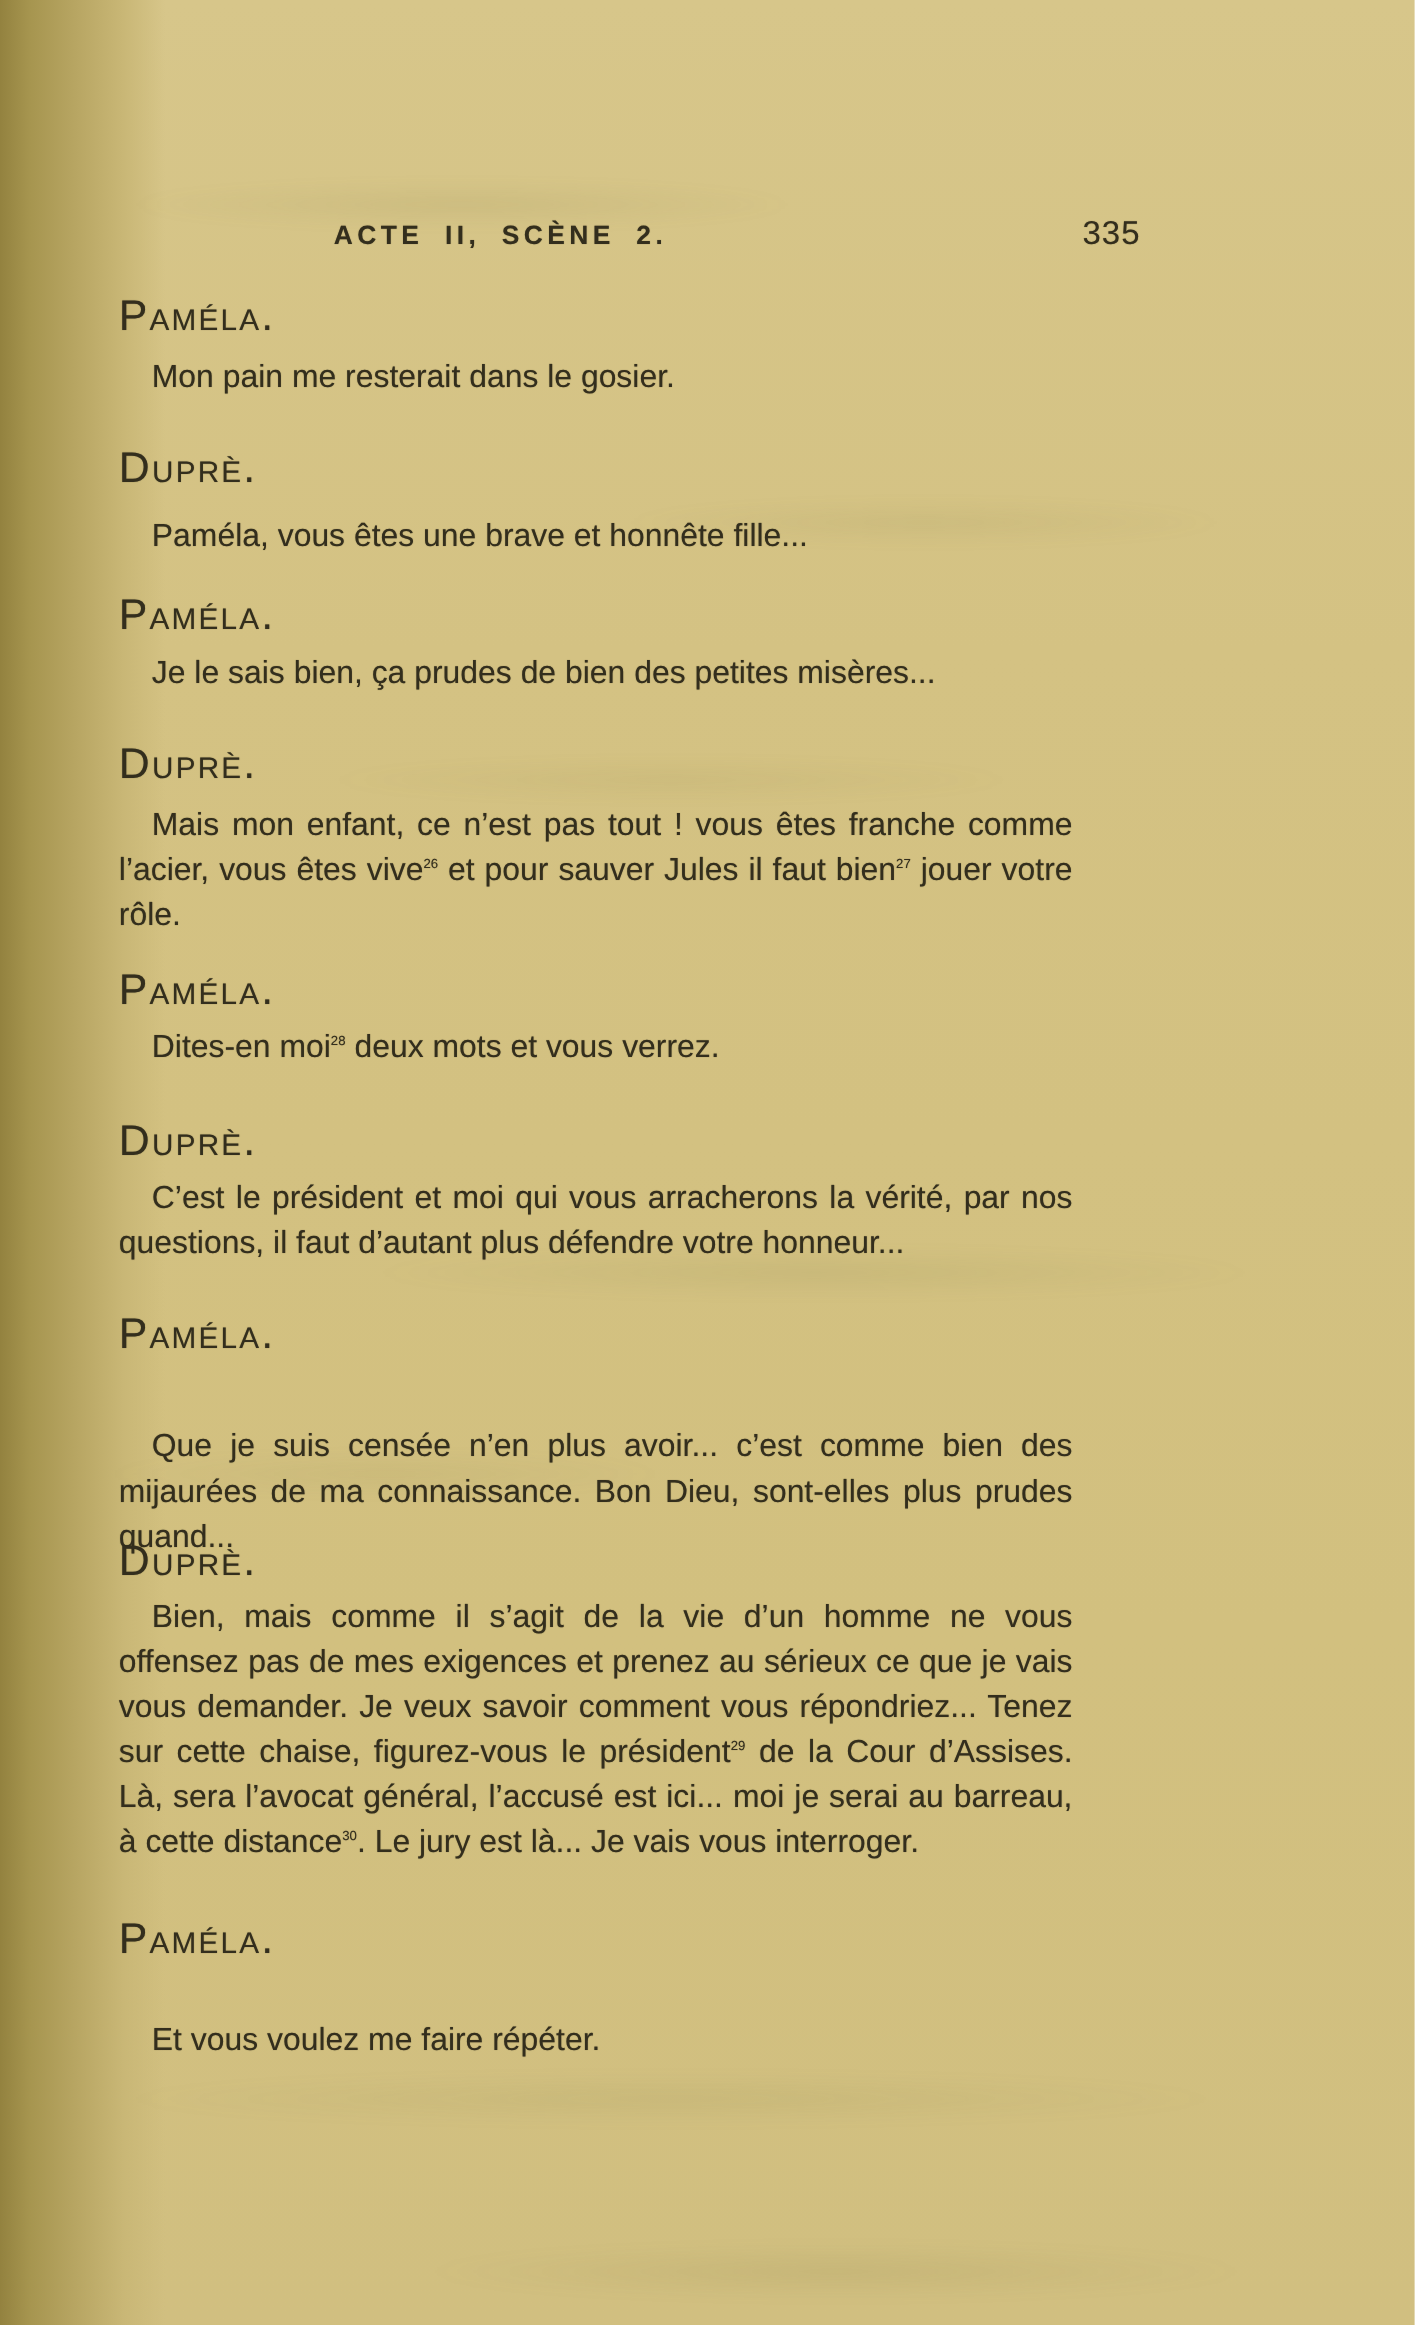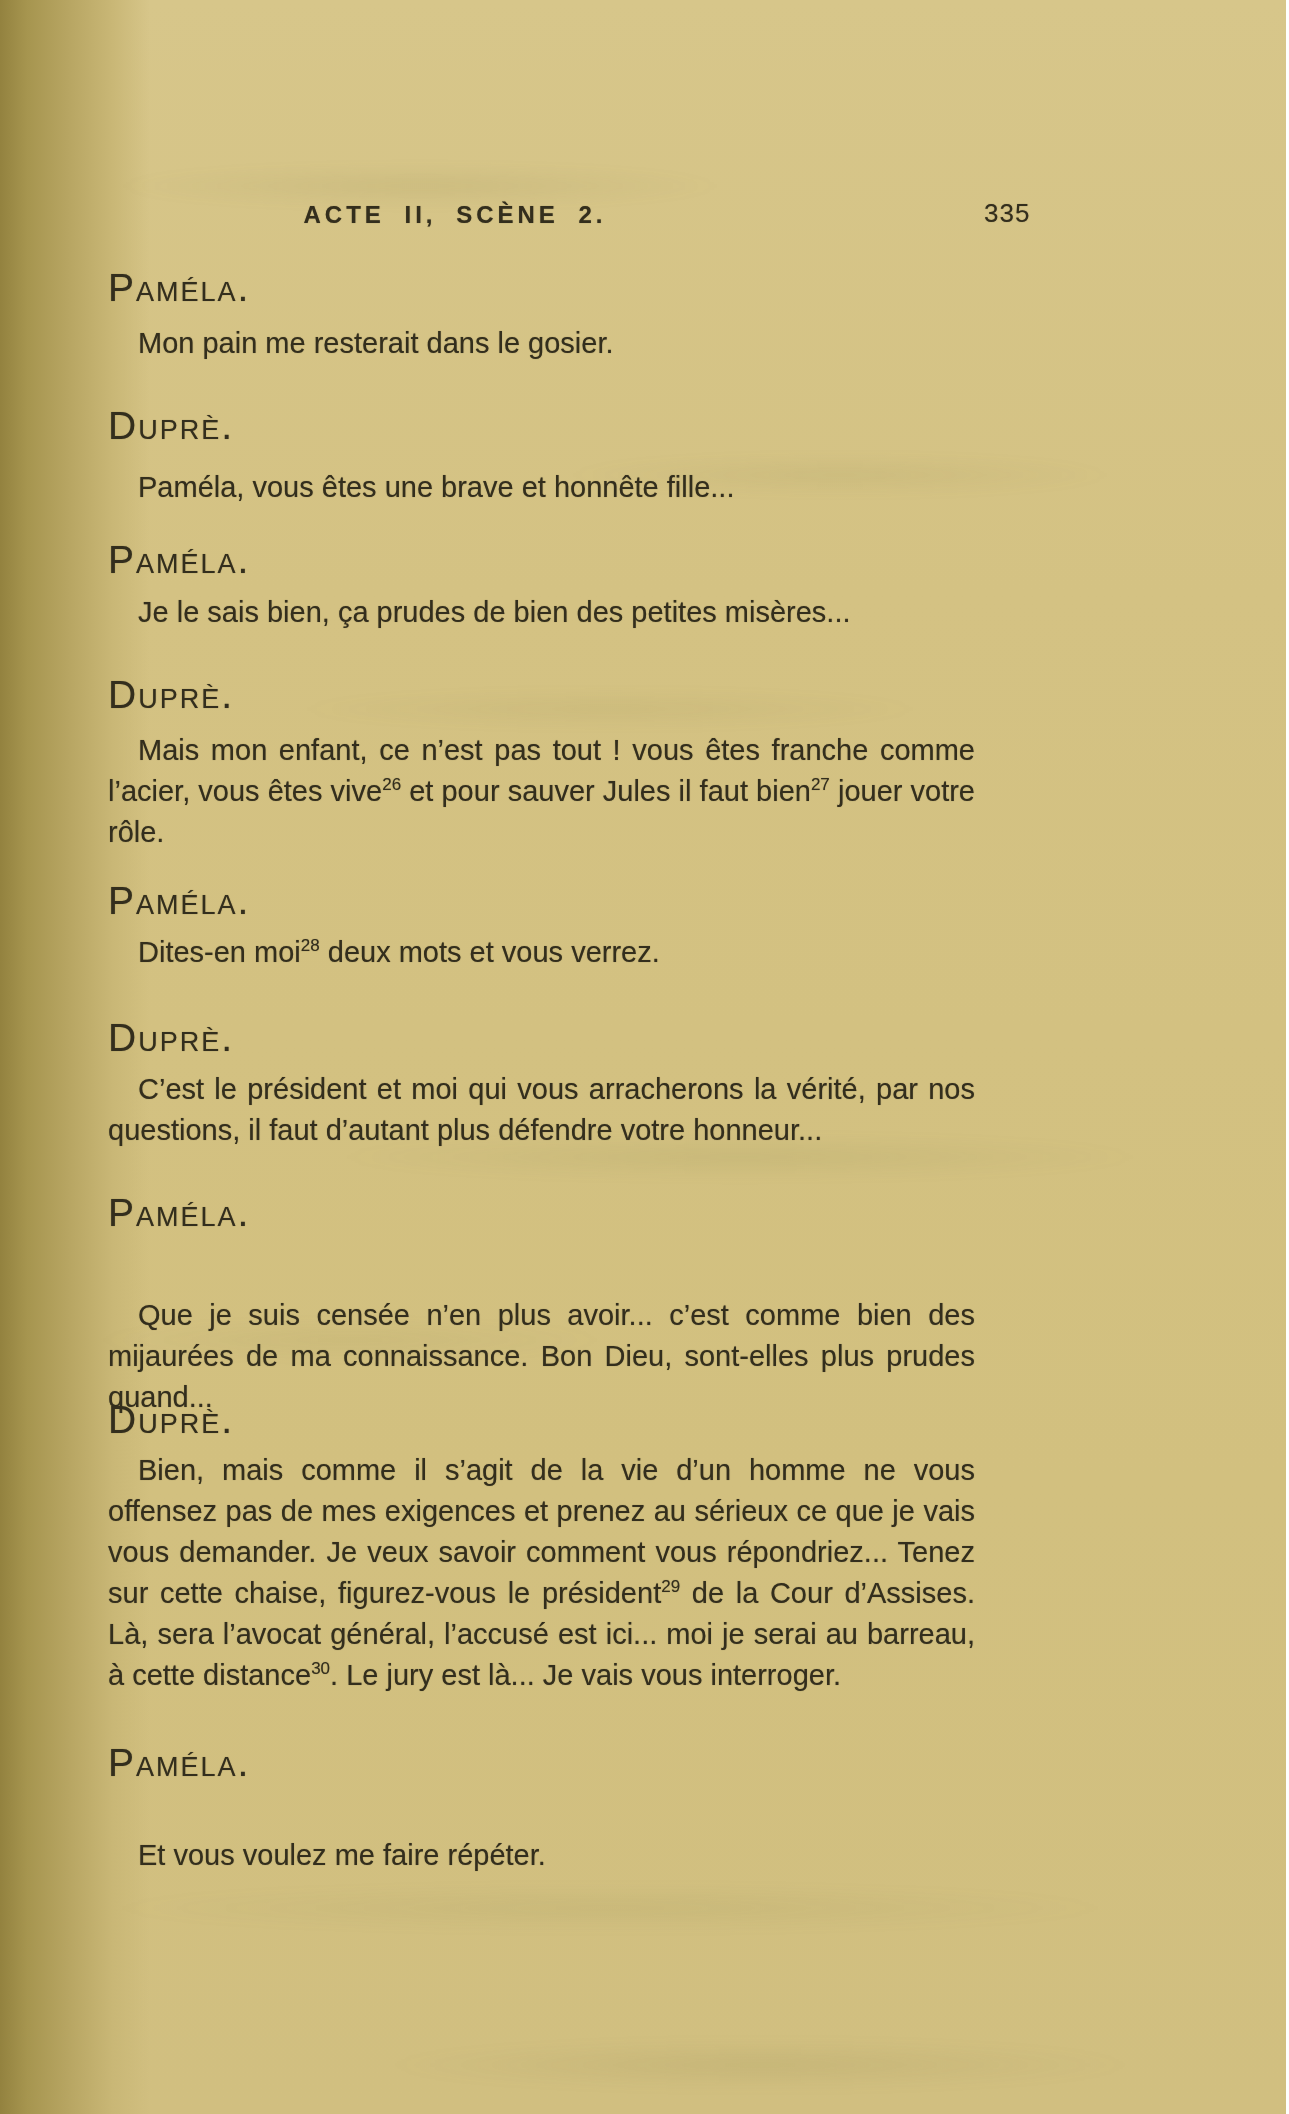--- a/index.html
+++ b/index.html
@@ -32,37 +32,37 @@
 
   .running-head {
     position: absolute; left: 108px; top: 200px; width: 694px;
     text-align: center;
     font-size: 24px; line-height: 30px;
     letter-spacing: 4px; word-spacing: 9px;
     font-weight: 600;
   }
   .page-number {
     position: absolute; left: 984px; top: 196px;
-    font-size: 26px; line-height: 34px;
+    font-size: 30px; line-height: 34px;
     letter-spacing: 1px;
   }
   .speaker {
     position: absolute; left: 108px; width: 694px;
     font-variant: small-caps;
     font-size: 39px; line-height: 34px;
     letter-spacing: 2px;
   }
   .speech-text {
     position: absolute; left: 108px; width: 867px;
     font-size: 29px; line-height: 41px;
     text-align: justify;
     text-indent: 30px;
   }
   .speech-text sup {
-    font-size: 17px;
+    font-size: 12px;
     line-height: 0;
     vertical-align: baseline;
     position: relative; top: -11px;
     letter-spacing: 0;
     margin-top: 44px;
   }
   
   .name-pos-0 { top: 271px; }  .text-pos-0 { top: 323px; }
   .name-pos-1 { top: 409px; }  .text-pos-1 { top: 467px; }
   .name-pos-2 { top: 543px; }  .text-pos-2 { top: 592px; }

